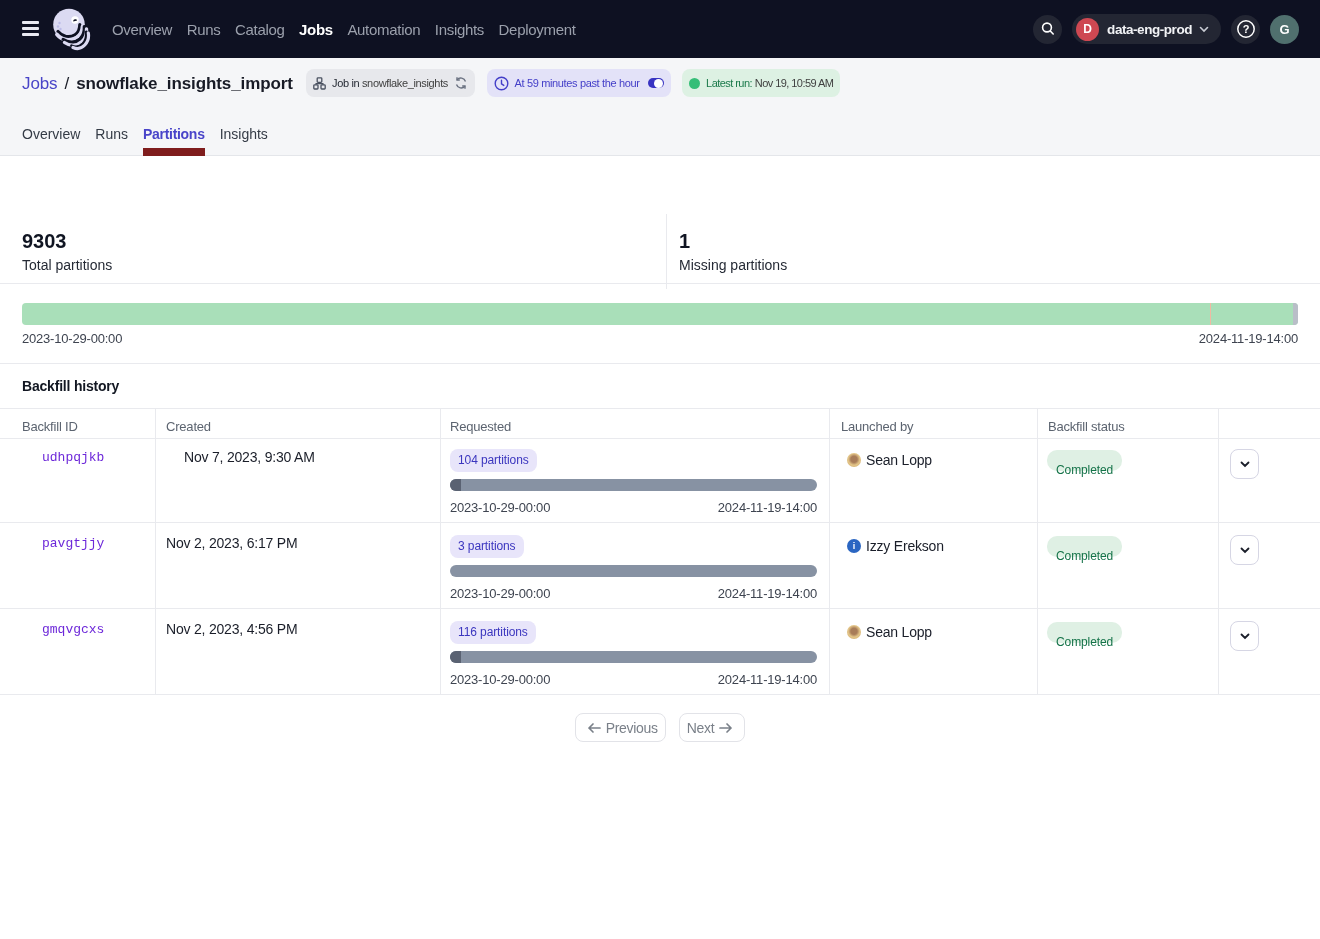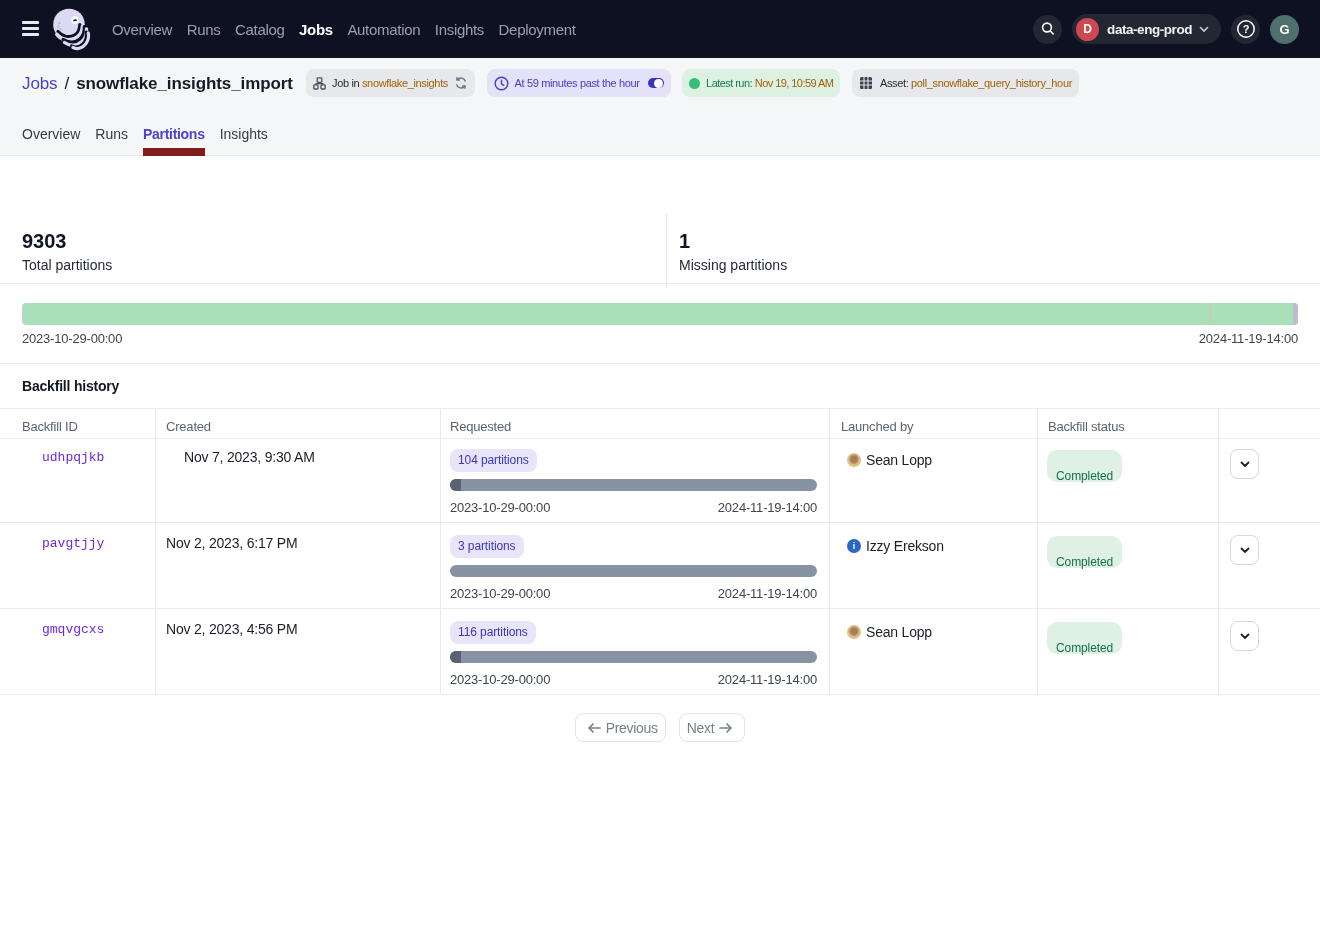--- a/index.html
+++ b/index.html
@@ -25,21 +25,21 @@
 .hdr { position:absolute; left:0; top:58px; width:1320px; height:98px; background:#F5F6F8; border-bottom:1px solid #E4E6EA; }
 .crumbrow { position:absolute; left:22px; top:14px; height:24px; display:flex; align-items:center; letter-spacing:-0.1px; }
 .crumbrow .jobs { color:#4945C8; font-size:17px; }
 .crumbrow .sep { color:#1A1D27; font-size:17px; margin:0 7px; }
 .crumbrow .title { color:#181B26; font-size:17px; font-weight:bold; }
 .tagrow { position:absolute; left:306px; top:13px; height:24px; display:flex; align-items:center; }
 .tag { height:28px; border-radius:8px; display:flex; align-items:center; font-size:11px; letter-spacing:-0.35px; padding:0 7px; margin-right:11.5px; white-space:nowrap; }
 .tag.gray { background:#E7E8EC; color:#1F242E; }
 .tag.lav  { background:#E3E2F8; color:#433EC8; }
 .tag.grn  { background:#DDF1E3; color:#1B7A4B; }
-.tag a { color:#a16207; text-decoration:none; }
+.tag a { color:#404040; text-decoration:none; }
 .tabs { position:absolute; left:22px; top:67.5px; display:flex; }
 .tabs .tab { font-size:14px; color:#343B46; margin-right:15px; height:30px; }
 .tabs .tab.active { color:#4944C9; font-weight:bold; letter-spacing:-0.3px; border-bottom:8px solid #7f1d1d; }
 
 
 .statusband { position:absolute; left:0; top:157px; width:1320px; height:56px; border-bottom:1px solid #E9EAEE; background:#fff; }
 .statusband h2 { position:absolute; left:22px; top:21px; font-size:16px; color:#121722; }
 .btn-outline { position:absolute; right:173px; top:14px; height:30px; border:1px solid #D4D6DD; background:#fff; border-radius:8px; font-size:14px; letter-spacing:-0.2px; color:#1C2030; display:flex; align-items:center; padding:0 10px; }
 .btn-dark { position:absolute; right:21px; top:13px; height:32px; background:#11162B; border-radius:8px; display:flex; align-items:center; color:#fff; font-size:14px; letter-spacing:-0.4px; }
 .btn-dark .main { padding:0 8px; display:flex; align-items:center; border-right:1px solid #3A3F52; height:32px; }
@@ -66,21 +66,21 @@
 .vline { position:absolute; top:0; width:1px; height:286px; background:#E9EAEE; }
 .th { position:absolute; top:11px; font-size:13px; letter-spacing:-0.2px; color:#5C6470; }
 .mono { font-family:"Liberation Mono", monospace; font-size:13px; color:#6d28d9;margin-left:20px; }
 .created { font-size:14px; letter-spacing:-0.2px; color:#1A1E29; }
 .ppill { display:inline-block; height:23px; line-height:23px; padding:0 8px; background:#E8E5FA; color:#3B36BF; font-size:12px; letter-spacing:-0.1px; border-radius:8px; }
 .rbar { position:absolute; left:450px; width:367px; height:12px; background:#8792A3; border-radius:6px; overflow:hidden; }
 .rbar .tip { position:absolute; left:0; top:0; height:12px; background:#5A6272; }
 .rdates { position:absolute; left:450px; width:367px; display:flex; justify-content:space-between; font-size:13px; letter-spacing:-0.2px; color:#3E4450; }
 .user { position:absolute; left:847px; display:flex; align-items:center; font-size:14px; letter-spacing:-0.2px; color:#1A1E29; }
 .user .av { width:14px; height:14px; border-radius:50%; margin-right:5px; flex:none; }
-.cpill { position:absolute; left:1047px; height:21px; line-height:21px; padding:16px 9px; background:#DFF0E4; color:#157349; font-size:12px; letter-spacing:-0.1px; border-radius:10px; }
+.cpill { position:absolute; left:1047px; height:21px; line-height:21px; padding:10px 9px; background:#DFF0E4; color:#157349; font-size:12px; letter-spacing:-0.1px; border-radius:10px; }
 .rowbtn { position:absolute; left:1230px; width:29px; height:30px; background:#fff; border:1px solid #D6D6E4; border-radius:8px; display:flex; align-items:center; justify-content:center; }
 
 
 .pgn { position:absolute; left:0; top:713px; width:1320px; display:flex; justify-content:center; }
 .pgbtn { height:29px; border:1px solid #E2E3E8; border-radius:8px; background:#fff; color:#7A8089; font-size:14px; letter-spacing:-0.3px; display:flex; align-items:center; padding:0 7px; margin:0 6.5px; }
 .pgbtn svg { margin:0 4px; }
 </style>
 </head>
 <body>
 <div class="page">
@@ -167,27 +167,20 @@
           </svg>
         At 59 minutes past the hour
         <span style="display:inline-block;width:16px;height:10px;border-radius:5px;background:#3934C2;position:relative;margin-left:8px">
             <span style="position:absolute;right:0.5px;top:0.5px;width:9px;height:9px;border-radius:50%;background:#fff"></span>
           </span>
       </div>
       <div class="tag grn">
         <span style="display:inline-block;width:11px;height:11px;border-radius:50%;background:#35BE77;margin-right:6px"></span>
         <span style="letter-spacing:-0.55px">Latest run:</span>&nbsp;<a style="letter-spacing:-0.55px">Nov 19, 10:59 AM</a>
       </div>
-      <div class="tag gray" style="margin-right:0">
-        <svg width="14" height="14" viewBox="0 0 14 14" style="margin-right:7px">
-            <rect x="1" y="1" width="12" height="12" rx="1.5" fill="#3A414E"></rect>
-            <path d="M1 5 H13 M1 9 H13 M5 1 V13 M9 1 V13" stroke="#E7E8EC" stroke-width="1.1"></path>
-          </svg>
-        Asset:&nbsp;<a>poll_snowflake_query_history_hour</a>
-      </div>
     </div>
     <div class="tabs">
       <div class="tab">Overview</div>
         <div class="tab">Runs</div>
         <div class="tab active">Partitions</div>
         <div class="tab">Insights</div>
     </div>
   </div>
 
 

